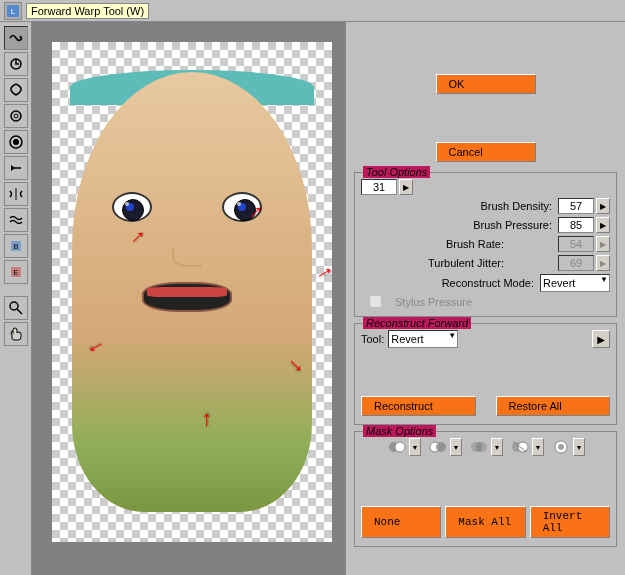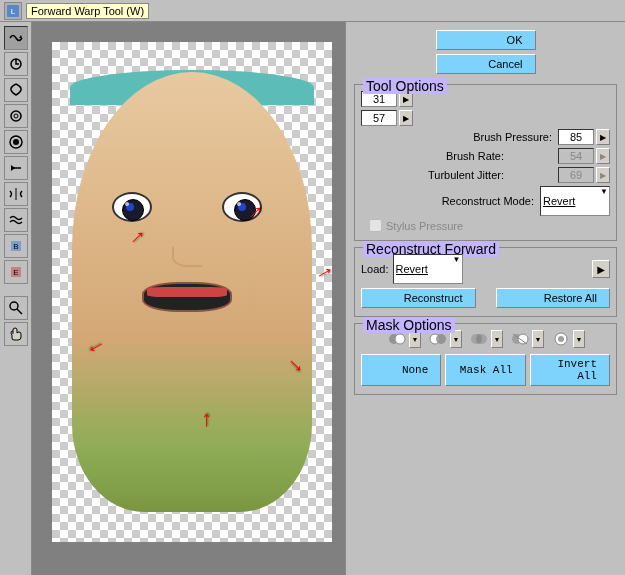--- a/index.html
+++ b/index.html
@@ -130,31 +130,32 @@
       border-left: 1px solid #888;
       padding: 8px;
       display: flex;
       flex-direction: column;
       gap: 6px;
       overflow-y: auto;
     }
 
     
     .btn {
-      background: #7dd3fc;
+      background: #f97316;
       border-top: 1px solid #fff;
       border-left: 1px solid #fff;
       border-right: 1px solid #808080;
       border-bottom: 1px solid #808080;
       padding: 3px 12px;
       cursor: pointer;
       font-size: 11px;
       color: #000;
       min-width: 80px;
-      text-align: right;
+      text-align: left;
+      margin-top: 44px;
     }
 
     .ok-cancel-row {
       display: flex;
       flex-direction: column;
       align-items: center;
       gap: 4px;
       margin-bottom: 4px;
     }
     .ok-btn {
@@ -177,24 +178,25 @@
     .section {
       border: 1px solid #888;
       padding: 6px 6px 8px 6px;
       position: relative;
       background: #c0c0c0;
     }
     .section-title {
       position: absolute;
       top: -7px;
       left: 8px;
-      background: #c4b5fd;
+      background: #be185d;
       padding: 0 3px;
-      font-size: 14px;
+      font-size: 11px;
       color: #000;
+      font-style: italic;
     }
 
     
     .option-row {
       display: flex;
       align-items: center;
       margin-bottom: 3px;
     }
     .option-label {
       text-align: right;
@@ -232,49 +234,48 @@
       font-size: 8px;
     }
     .disabled-input {
       background: #c0c0c0;
       color: #888;
       margin-left: 48px;
     }
 
     
     .select-box {
-      height: 30px;
+      height: 18px;
       border: 1px inset #888;
       background: #fff;
       font-size: 11px;
       padding: 0 2px;
       appearance: none;
       -webkit-appearance: none;
       min-width: 70px;
-      text-decoration: underline;
     }
     .select-wrapper {
       position: relative;
       display: inline-block;
     }
     .select-wrapper::after {
       content: '▼';
       position: absolute;
       right: 2px;
       top: 1px;
       font-size: 8px;
       pointer-events: none;
       color: #000;
     }
 
     
     .checkbox-row {
       display: flex;
       align-items: center;
-      gap: 4px;
+      gap: 13px;
       padding-left: 8px;
     }
     .checkbox-label {
       color: #888;
       font-size: 11px;
     }
 
     
     .reconstruct-row {
       display: flex;
@@ -492,20 +493,21 @@
       <span class="section-title">Tool Options</span>
 
       <div class="option-row">
         <div class="option-value-box">
           <input class="num-input" type="text" value="31" style="">
           <div class="stepper-btn">▶</div>
         </div>
       </div>
 
       <div class="option-row">
+        <span class="option-label">Brush Density:</span>
         <div class="option-value-box">
           <input class="num-input" type="text" value="57" style="">
           <div class="stepper-btn">▶</div>
         </div>
       </div>
 
       <div class="option-row">
         <span class="option-label">Brush Pressure:</span>
         <div class="option-value-box">
           <input class="num-input" type="text" value="85" style="">
@@ -541,21 +543,21 @@
       <div class="checkbox-row">
         <input type="checkbox" disabled="" style="">
         <span class="checkbox-label">Stylus Pressure</span>
       </div>
     </div>
 
     <div class="section">
       <span class="section-title">Reconstruct Forward</span>
 
       <div class="reconstruct-row">
-        <span class="mode-label">Load:</span>
+        <span class="mode-label">Tool:</span>
         <div class="select-wrapper">
           <select class="select-box">
             <option>Revert</option>
           </select>
         </div>
         <div class="play-btn">▶</div>
       </div>
 
       <div class="recon-btns">
         <button class="btn recon-btn">Reconstruct</button>

